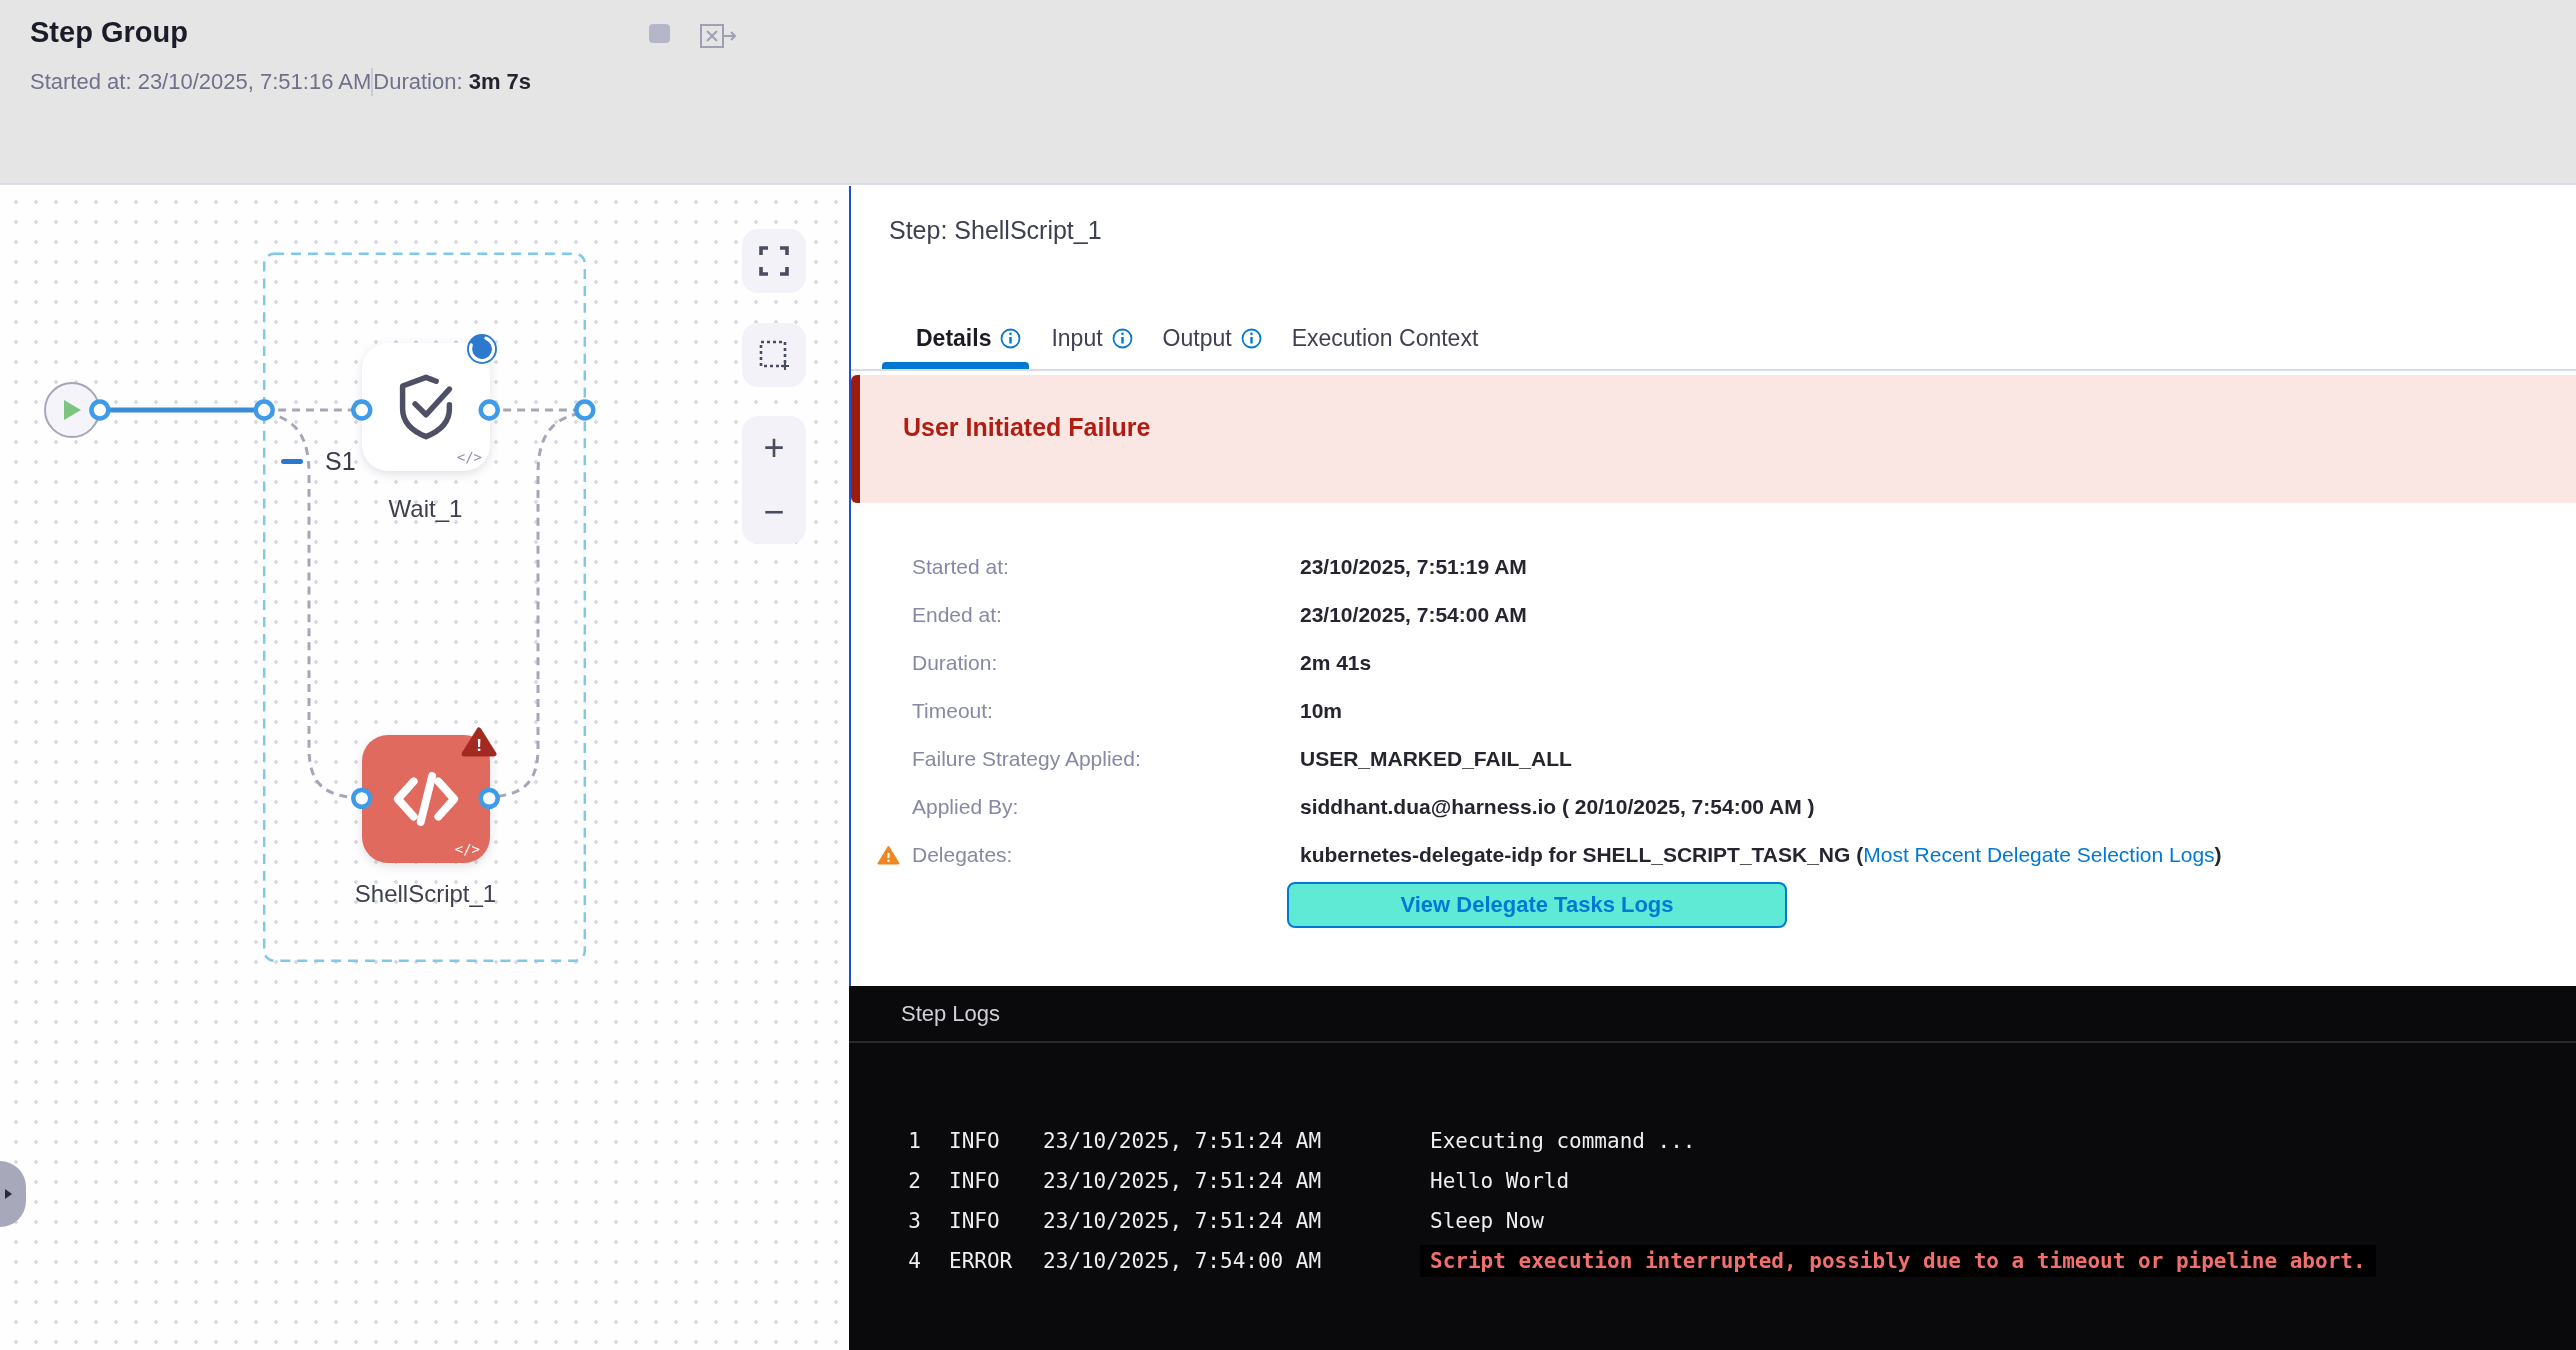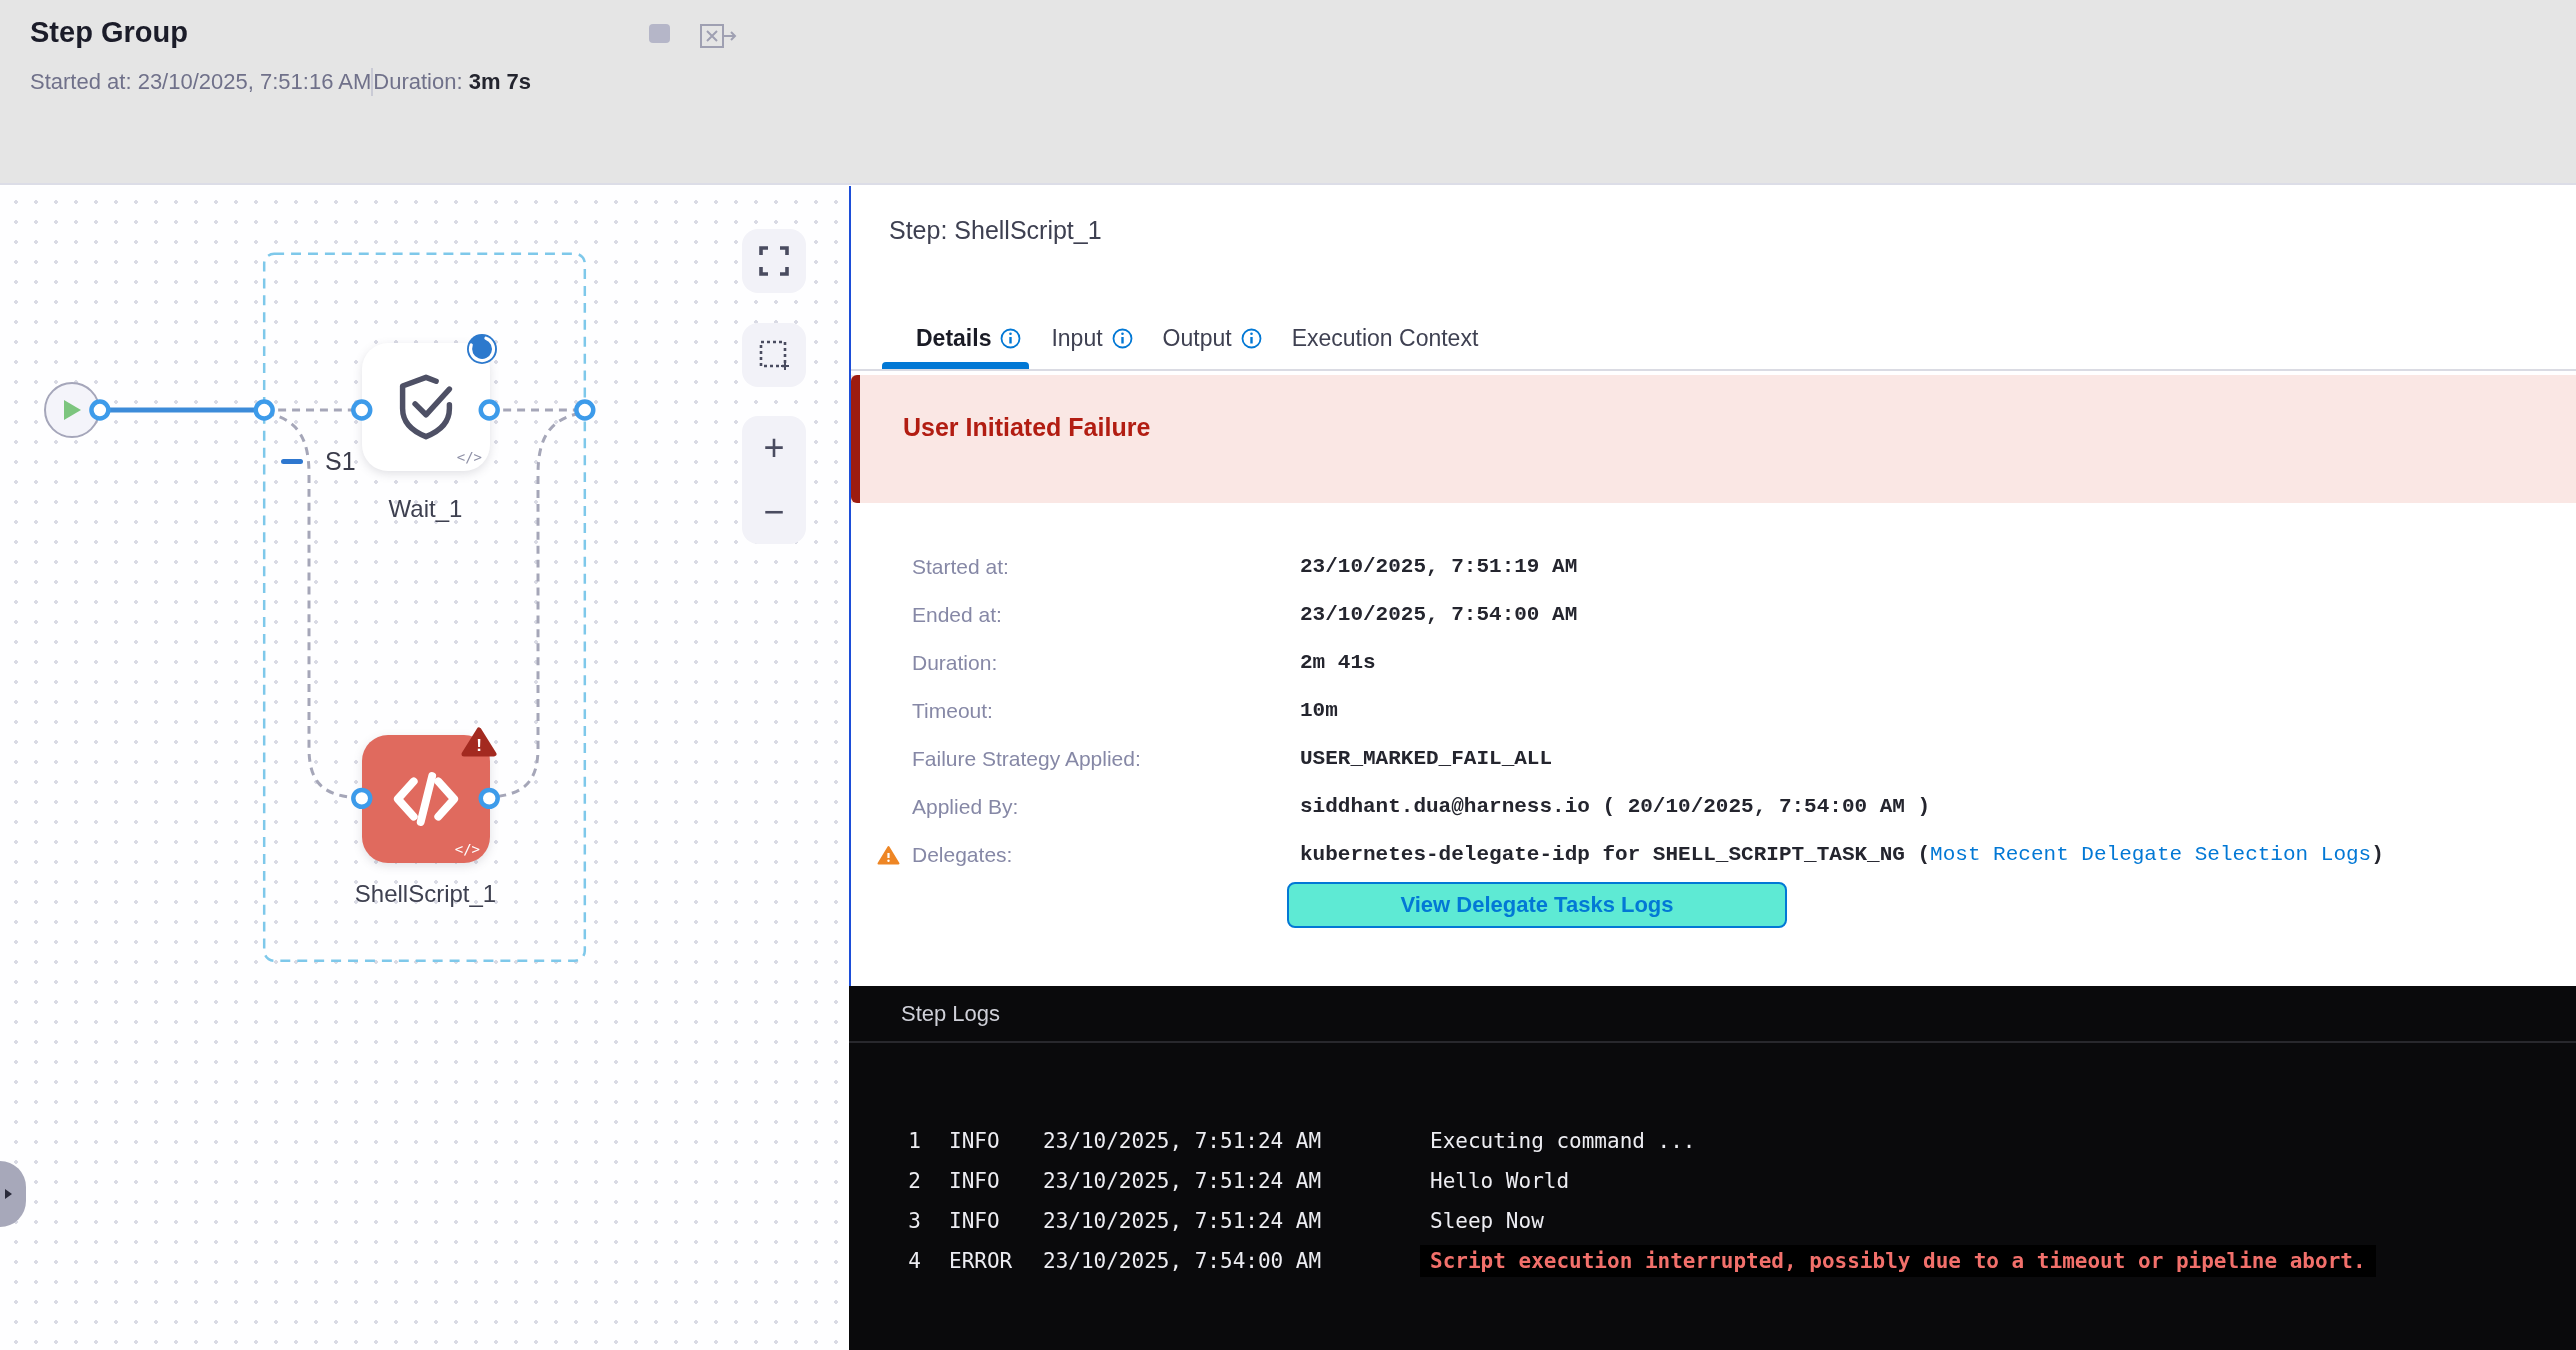--- a/index.html
+++ b/index.html
@@ -58,21 +58,21 @@
   .tabs-separator { position:absolute; left:0; top:183px; width:1727px; height:2px; background:#DADBE3; }
 
   .error-banner { position:absolute; left:0; top:189px; width:1727px; height:128px; background:#FAE7E4; }
   .error-accent { position:absolute; left:0; top:0; width:9px; height:128px; background:#9D1C10; border-radius:6px 0 0 6px; }
   .error-text { position:absolute; left:52px; top:38px; font-size:25px; font-weight:bold; color:#B21D12; }
 
   .details-list { position:absolute; left:26px; top:357px; width:1674px; }
   .drow { position:relative; display:flex; height:48px; line-height:48px; font-size:21px; }
   .dicon { width:35px; display:flex; align-items:center; }
   .dlabel { width:388px; color:#8688A6; font-weight:500; }
-  .dvalue { color:#24252E; font-weight:bold; white-space:nowrap;font-family:Liberation Mono, monospace; }
+  .dvalue { color:#24252E; font-weight:bold; white-space:nowrap; }
   .dlink { color:#0278D5; font-weight:500; text-decoration:none; cursor:pointer; }
   .delegate-btn { position:absolute; left:436px; top:696px; width:500px; height:46px;
     background:#5eead4; border:2px solid #0278D5; border-radius:8px; color:#0278D5;
     font-size:22px; font-weight:bold; cursor:pointer; font-family:inherit; }
 
   
   .console { position:absolute; left:849px; top:986px; width:1727px; height:365px; background:#0A0A0C; }
   .console-header { position:absolute; left:0; top:0; width:100%; height:57px; border-bottom:2px solid #28282D;
     display:flex; align-items:center; padding-left:52px; font-size:22px; color:#CFD0D8;text-align:right; }
   .console-body { position:absolute; left:0; top:59px; width:100%; bottom:0; padding-top:76px;

